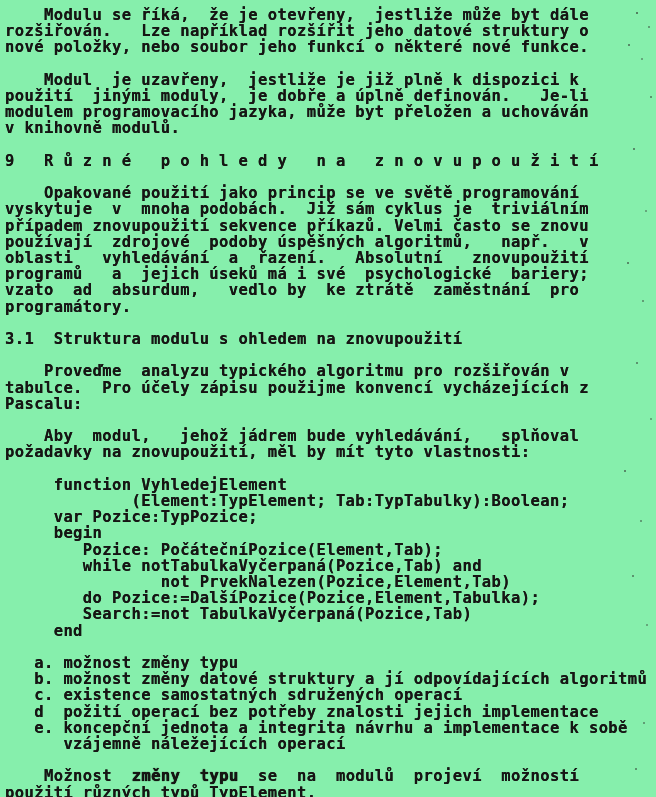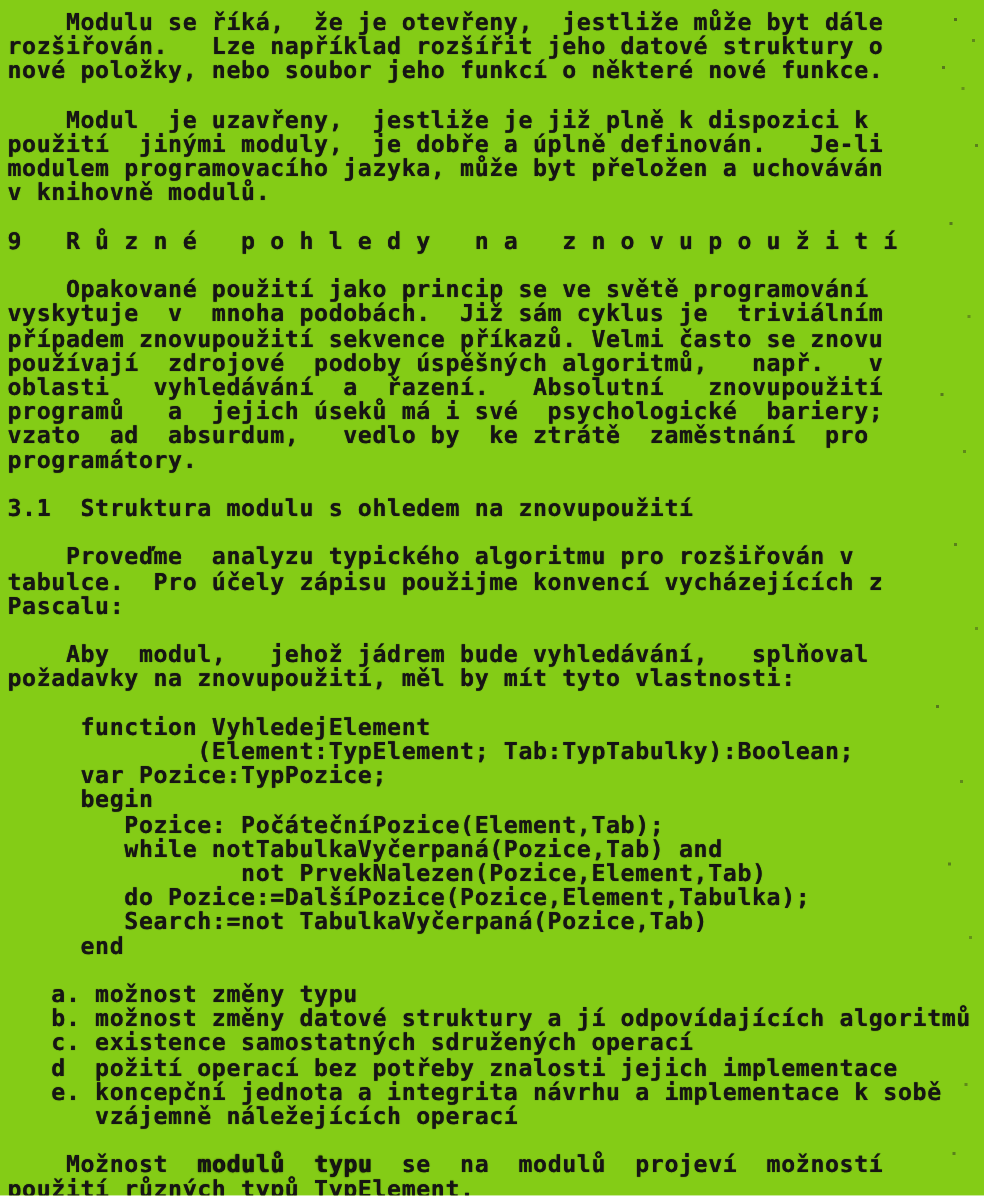--- a/index.html
+++ b/index.html
@@ -5,21 +5,21 @@
   html, body {
     margin: 0;
     padding: 0;
     background: #ffffff;
   }
   .page {
     position: relative;
     width: 656px;
     height: 797px;
     overflow: hidden;
-    background: #84cc16;
+    background: #86efac;
     color: #161514;
     font-family: "DejaVu Sans Mono", "Liberation Mono", monospace;
     font-weight: bold;
     font-size: 15.5px;
     line-height: 16.2px;
     letter-spacing: 0.4px;
     text-shadow: 0 0 0.6px rgba(20,18,16,0.85);
     box-sizing: border-box;
     padding: 7px 0 0 5px;
   }
@@ -108,16 +108,16 @@
         Search:=not TabulkaVyčerpaná(Pozice,Tab)
      end</pre>
 
   <pre>   a. možnost změny typu
    b. možnost změny datové struktury a jí odpovídajících algoritmů
    c. existence samostatných sdružených operací
    d  požití operací bez potřeby znalosti jejich implementace
    e. koncepční jednota a integrita návrhu a implementace k sobě
       vzájemně náležejících operací</pre>
 
-  <pre class="last"><span>    Možnost  </span><span class="xbold">modulů  typu</span><span>  se  na  modulů  projeví  možností</span><br><span>použití různých typů TypElement.</span></pre>
+  <pre class="last"><span>    Možnost  </span><span class="xbold">změny  typu</span><span>  se  na  modulů  projeví  možností</span><br><span>použití různých typů TypElement.</span></pre>
 
   <div class="noise"></div>
 </div>
 
 </body></html>

